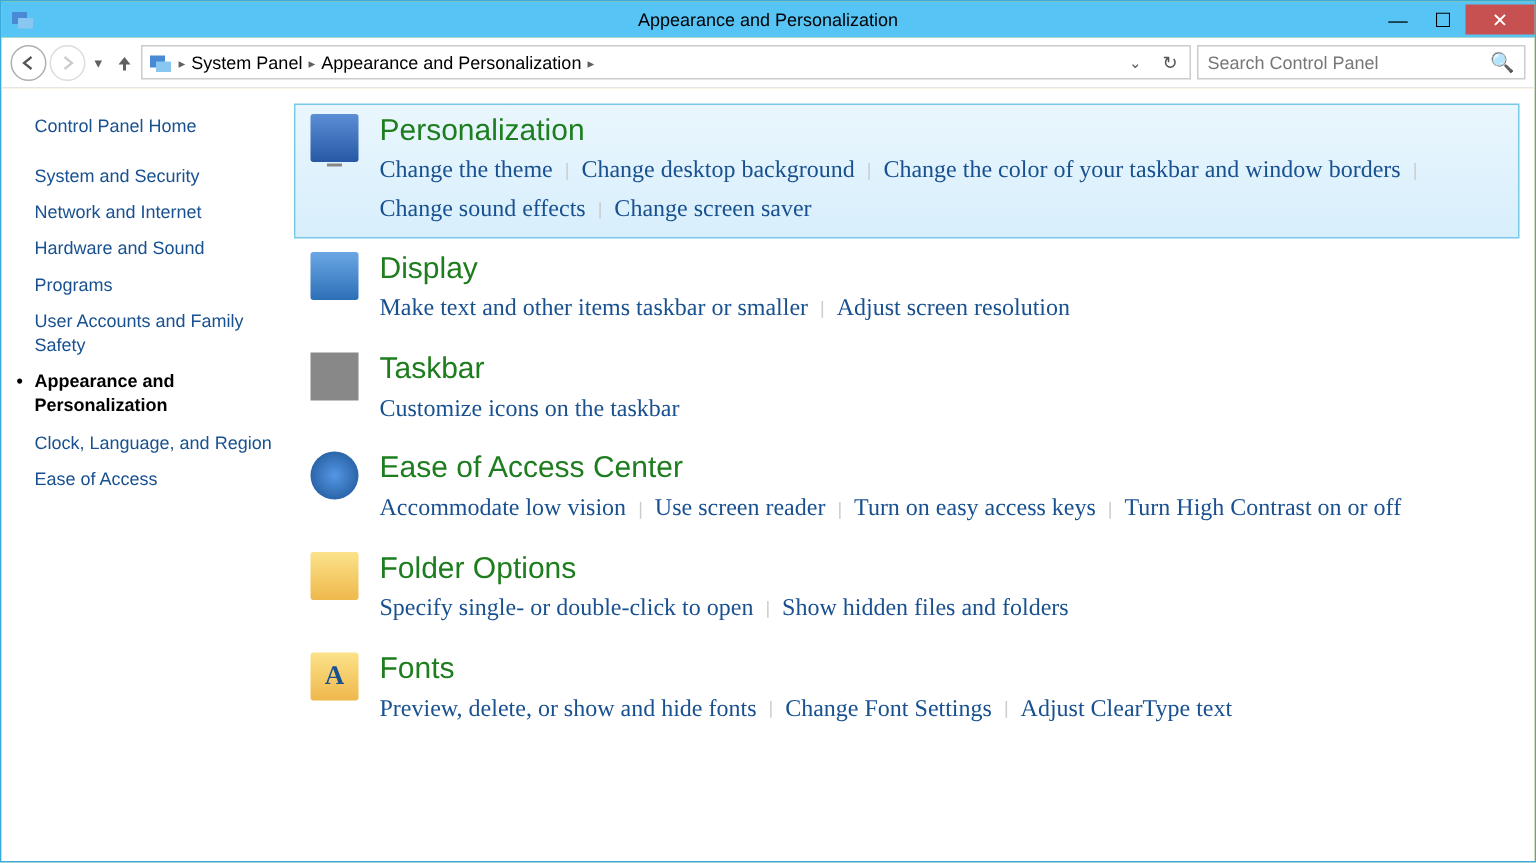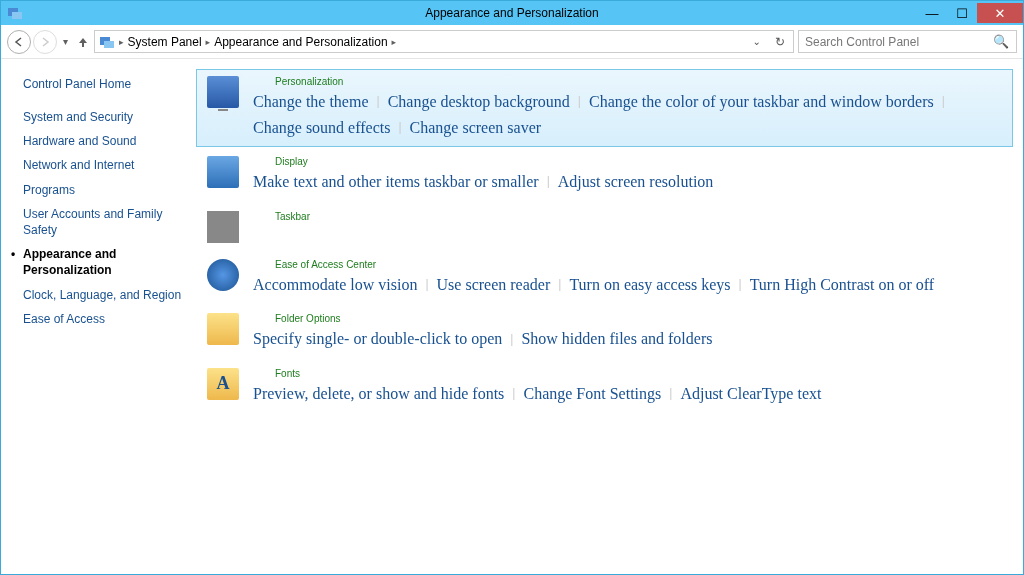--- a/index.html
+++ b/index.html
@@ -146,24 +146,23 @@
   background: linear-gradient(#eaf6fd, #d7effc);
   border: 1px solid #7ac8e8;
 }
 .cat-icon {
   width: 32px; height: 32px;
   flex-shrink: 0;
 }
 .cat-body { flex: 1; }
 .cat-title {
   color: #1e7d1e;
-  font-size: 10px;
+  font-size: 20px;
   margin-bottom: 2px;
   cursor: pointer;
-  margin-left: 22px;
 }
 .cat-links {
   display: flex;
   flex-wrap: wrap;
   gap: 0;
   align-items: center;
   line-height: 1.6;
 }
 .cat-link {
   color: #195190;
@@ -246,22 +245,22 @@
       <span class="search-icon">🔍</span>
     </div>
   </div>
 
   <div class="body-area">
 
     <div class="sidebar">
       <div class="sidebar-home">Control Panel Home</div>
       <div id="sidebar-list">
           <div class="sidebar-item">System and Security</div>
+          <div class="sidebar-item">Network and Internet</div>
           <div class="sidebar-item">Hardware and Sound</div>
-          <div class="sidebar-item">Network and Internet</div>
           <div class="sidebar-item">Programs</div>
           <div class="sidebar-item">User Accounts and Family Safety</div>
           <div class="sidebar-item current">Appearance and Personalization</div>
           <div class="sidebar-item">Clock, Language, and Region</div>
           <div class="sidebar-item">Ease of Access</div>
         </div>
     </div>
 
     <div class="main">
       <div id="categories">
@@ -290,20 +289,23 @@
                 <span class="cat-link">Make text and other items taskbar or smaller</span>
                 <span class="link-sep">|</span>
                 <span class="cat-link">Adjust screen resolution</span>
               </div>
             </div>
           </div>
           <div class="category">
             <div class="cat-icon ico-taskbar"></div>
             <div class="cat-body">
               <div class="cat-title">Taskbar</div>
+              <div class="cat-links">
+                <span class="cat-link">Customize icons on the taskbar</span>
+              </div>
             </div>
           </div>
           <div class="category">
             <div class="cat-icon ico-access"></div>
             <div class="cat-body">
               <div class="cat-title">Ease of Access Center</div>
               <div class="cat-links">
                 <span class="cat-link">Accommodate low vision</span>
                 <span class="link-sep">|</span>
                 <span class="cat-link">Use screen reader</span>

